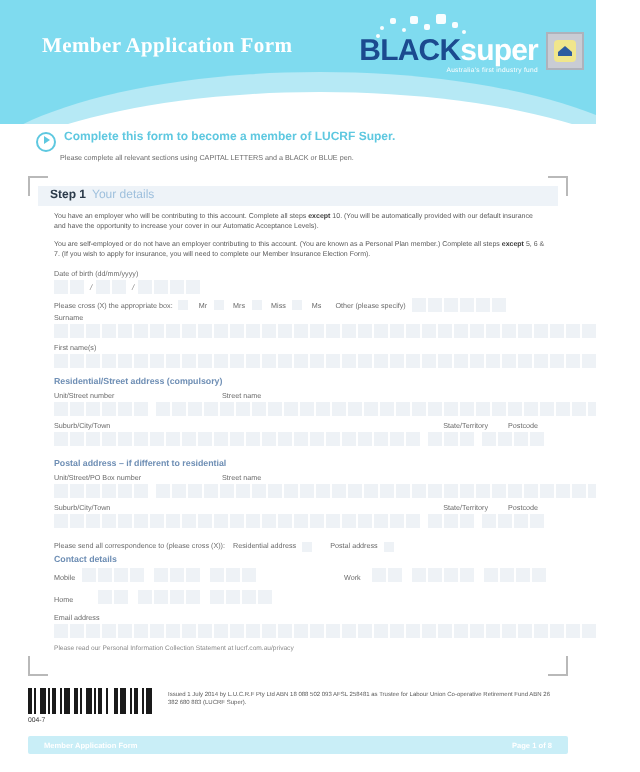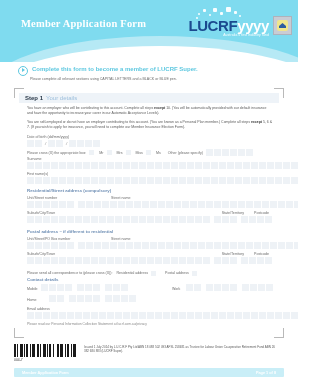--- a/index.html
+++ b/index.html
@@ -126,21 +126,21 @@
         <i class="sp" style="left:2px;top:6px;width:2px;height:2px;"></i>
         <i class="sp" style="left:7px;top:2px;width:3px;height:3px;"></i>
         <i class="sp" style="left:13px;top:7px;width:2px;height:2px;"></i>
         <i class="sp" style="left:17px;top:1px;width:4px;height:4px;"></i>
         <i class="sp" style="left:24px;top:5px;width:3px;height:3px;"></i>
         <i class="sp" style="left:30px;top:0px;width:5px;height:5px;"></i>
         <i class="sp" style="left:38px;top:4px;width:3px;height:3px;"></i>
         <i class="sp" style="left:43px;top:8px;width:2px;height:2px;"></i>
         <i class="sp" style="left:0px;top:10px;width:2px;height:2px;"></i>
       </div>
-      <div class="logo-main"><span class="lu">LUCRF</span><span class="su">yyyy</span></div>
+      <div class="logo-main"><span class="lu">BLACK</span><span class="su">super</span></div>
       <div class="logo-tag">Australia's first industry fund</div>
     </div>
     <div class="logo-badge">
       <div class="badge-inner"></div>
     </div>
   </div>
 </div>
 
 <div class="instruct">
   <div class="instruct-row">

